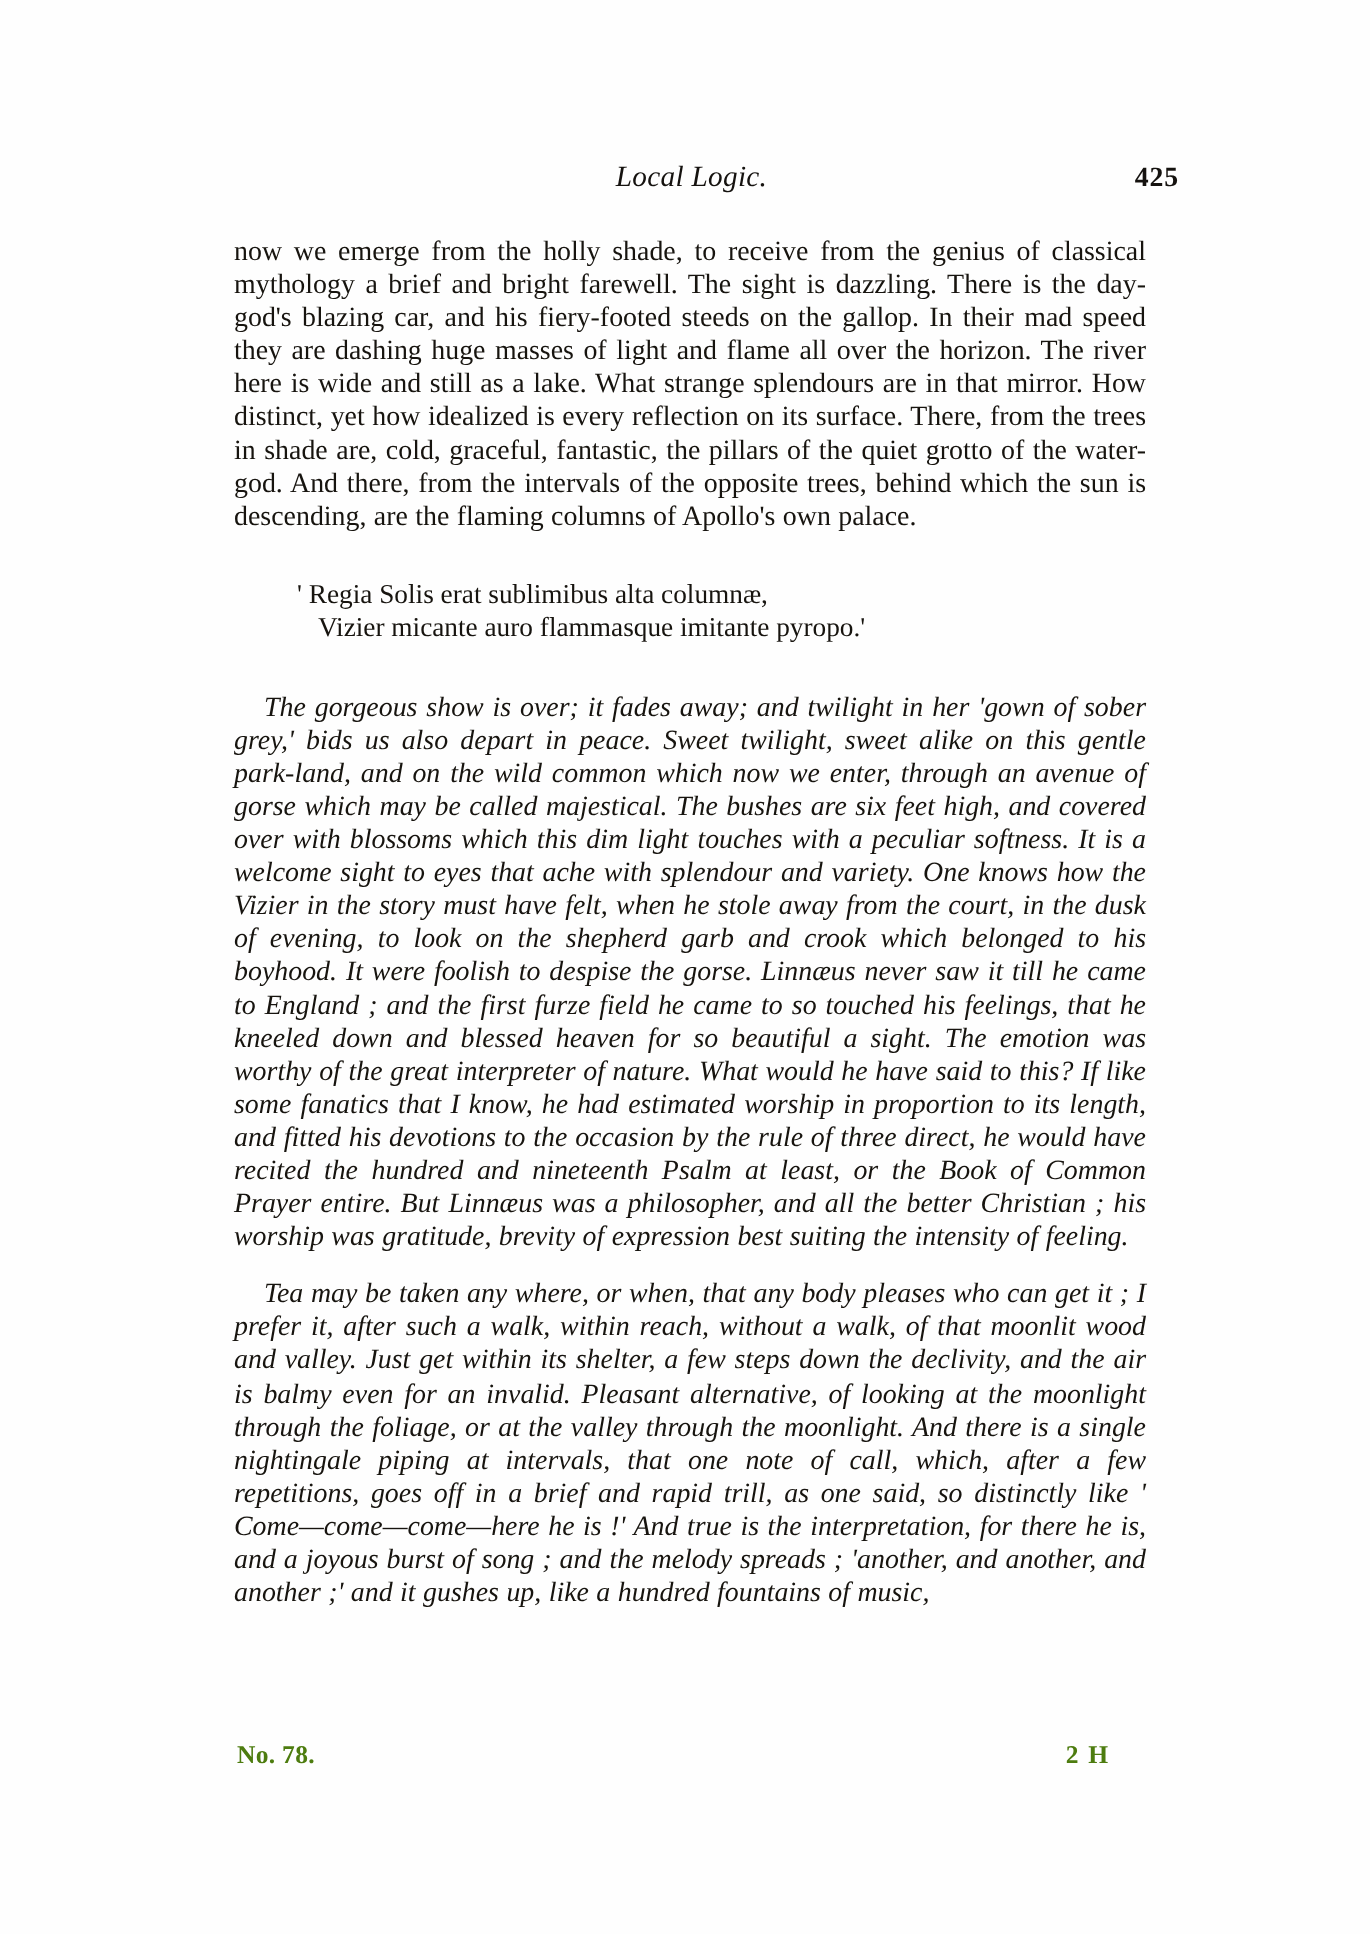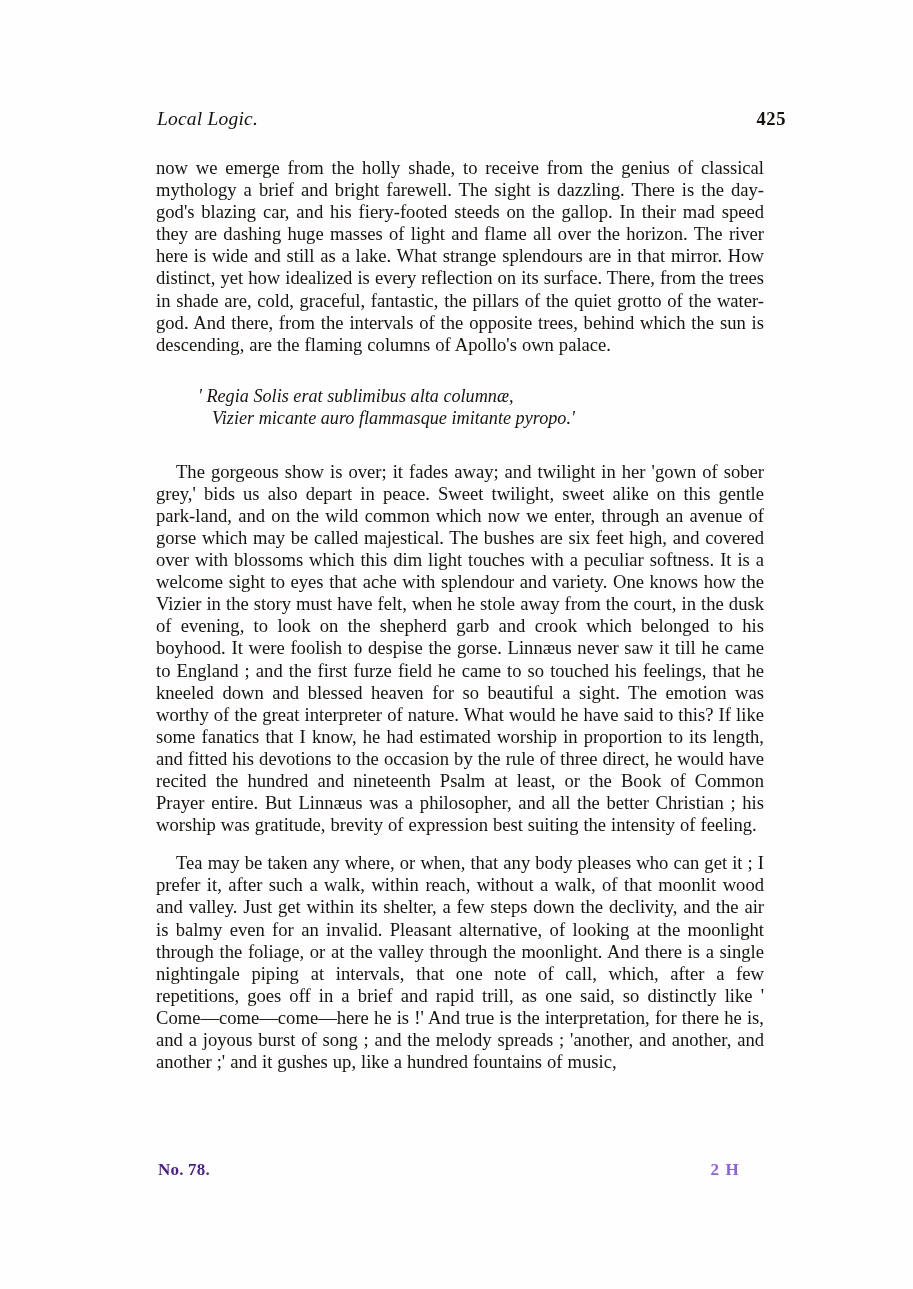--- a/index.html
+++ b/index.html
@@ -25,23 +25,23 @@
   
   .running-head {
     position: absolute;
     left: 140px;
     top: 108px;
     width: 638px;
     height: 26px;
   }
   .rh-title {
     position: absolute;
-    left: 17px;
+    left: 4px;
     right: 0;
-    text-align: left;
+    text-align: center;
     font-style: italic;
     font-size: 19.5px;
     letter-spacing: 0.2px;
     color: #15120f;
   }
   .rh-folio {
     position: absolute;
     right: -8px;
     top: 1px;
     font-size: 18.5px;
@@ -63,38 +63,38 @@
     font-size: 18.6px;
     line-height: 22.1px;
     text-align: justify;
     text-align-last: left;
     color: #17140f;
     word-spacing: 0.3px;
     -webkit-font-smoothing: none;
   }
   .para.indent {
     text-indent: 20px;
+    font-style: italic;
   }
   .para.noindent {
     text-indent: 0;
   }
 
   
   .verse {
     margin: 0;
     padding: 13px 0 11px 58px;
     font-size: 18.2px;
     line-height: 22.4px;
     text-align: left;
     color: #17140f;
   }
   .verse-line {
     display: block;
     white-space: pre;
-    font-style: italic;
   }
   .verse-line.second {
     padding-left: 14px;
   }
 
   .gap-after-verse { height: 4px; }
 
   
   .footer {
     position: absolute;
@@ -103,31 +103,31 @@
     width: 638px;
     height: 24px;
   }
   .sig-left {
     position: absolute;
     left: 18px;
     top: 0;
     font-size: 17px;
     font-weight: bold;
     letter-spacing: 0.2px;
-    color: #4c1d95;
+    color: #4d7c0f;
     text-align: center;
   }
   .sig-right {
     position: absolute;
     right: 38px;
     top: 0;
     font-size: 17px;
     font-weight: bold;
     letter-spacing: 1.2px;
-    color: #8b5cf6;
+    color: #4d7c0f;
   }
 </style>
 </head>
 <body>
 
 <div class="page">
 
   <div class="running-head">
     <div class="rh-title">Local Logic.</div>
     <div class="rh-folio">425</div>

